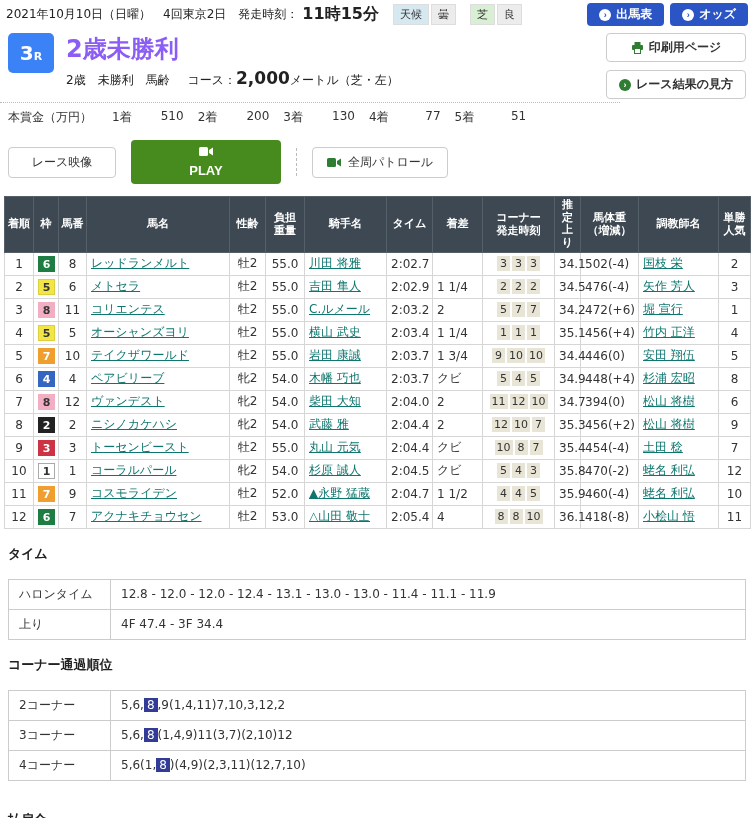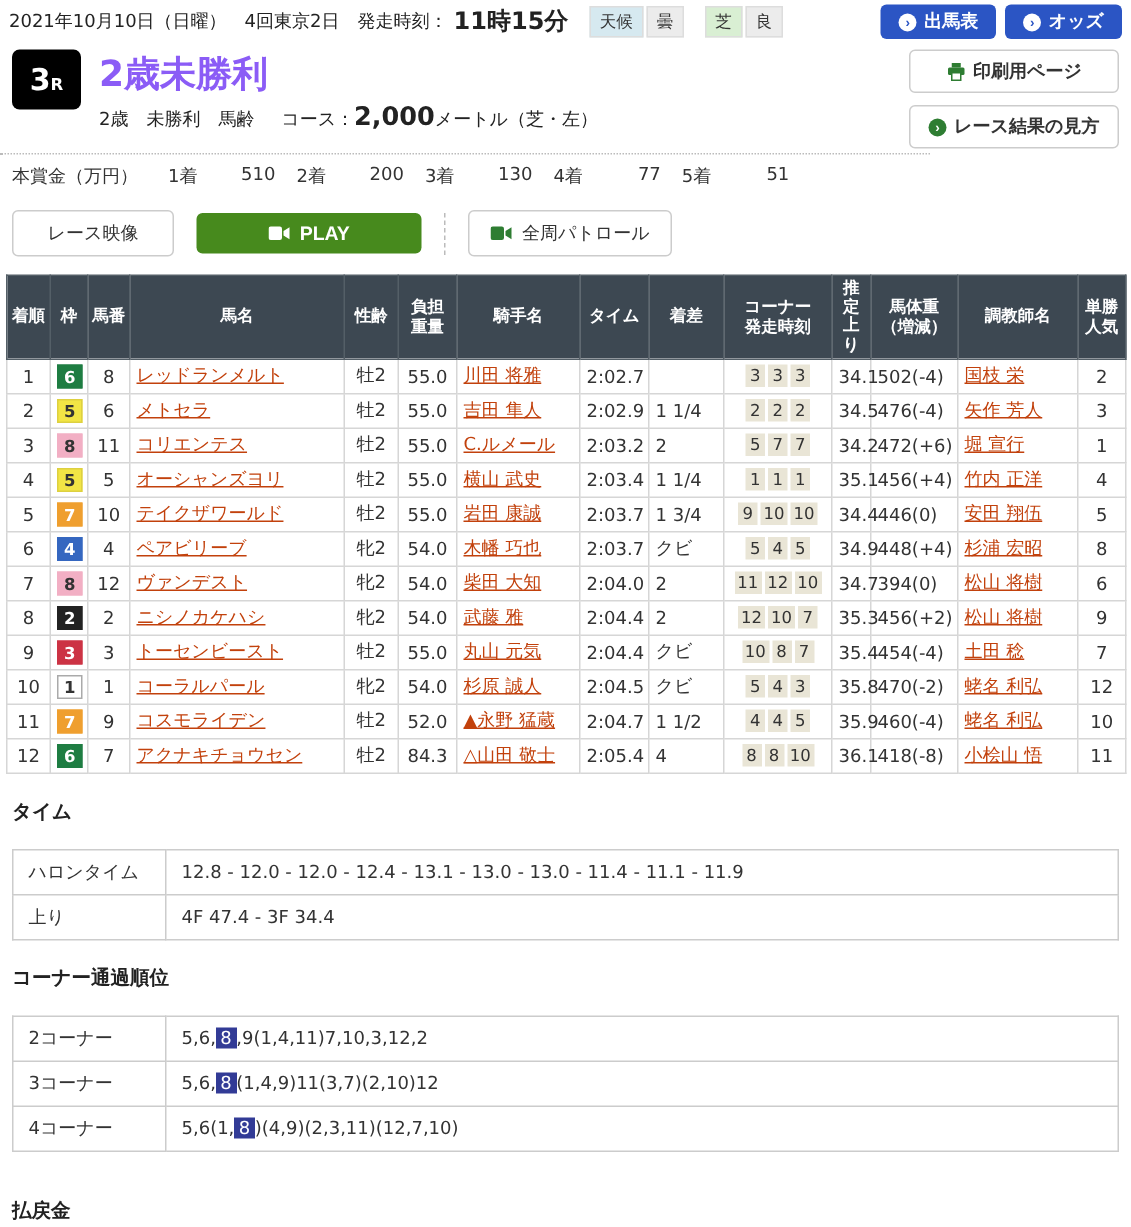--- a/index.html
+++ b/index.html
@@ -2,40 +2,40 @@
 <html><head>
 <meta charset="utf-8">
 <style>
   * { box-sizing: border-box; margin: 0; padding: 0; }
   body {
     width: 754px; height: 818px; margin: 0 auto; background: #fff;
     font-family: "DejaVu Sans", "Liberation Sans", sans-serif;
     font-size: 12px; color: #333;
   }
   a { text-decoration: underline; }
-  .lnk { color: #c2410c; }
+  .lnk { color: #0f766e; }
 
   
   .topbar { display:flex; align-items:center; padding:3px 6px 2px; gap:4px; }
   .date { font-size:12px; color:#222; white-space:nowrap; }
   .time-big { font-size:16px; font-weight:bold; color:#222; }
   .wgroup { display:flex; margin-left:10px; gap:2px; }
   .wbadge { font-size:11px; padding:2px 6px; border:1px solid #ddd; }
   .wb-weather { background:#d6e9f0; }
   .wb-turf { background:#d9efd3; }
   .wb-val { background:#ececec; }
   .top-btns { margin-left:auto; display:flex; gap:6px; }
   .btn-blue { background:#2b55c4; color:#fff; font-weight:bold; font-size:12px;
     border:none; border-radius:4px; padding:3px 12px; display:flex; align-items:center; gap:5px; cursor:pointer; }
   .circ { display:inline-block; width:12px; height:12px; border-radius:50%; background:#fff;
     color:#2b55c4; font-size:9px; line-height:12px; text-align:center; font-weight:bold; }
 
   
   .race-head { display:flex; padding:5px 8px 3px; }
-  .rno { width:46px; height:40px; background:#000000; color:#fff; border-radius:5px;
+  .rno { width:46px; height:40px; background:#3b82f6; color:#fff; border-radius:5px;
     text-align:center; line-height:40px; font-size:20px; font-weight:bold; flex:none; }
   .rno .suf { font-size:11px; }
   .race-title-block { margin-left:12px; }
   .race-title { font-size:24px; font-weight:bold; color:#8b5cf6; }
   .race-sub { font-size:12px; margin-top:3px; color:#222; }
   .course-lbl { margin-left:14px; }
   .dist { font-size:17px; font-weight:bold; }
   .right-btns { margin-left:auto; display:flex; flex-direction:column; gap:8px; width:140px; flex:none; }
   .btn-white { background:#fff; border:1px solid #ccc; border-radius:4px; padding:5px 6px;
     font-size:12px; font-weight:bold; color:#333; display:flex; align-items:center; justify-content:center; gap:5px; cursor:pointer; }
@@ -48,21 +48,21 @@
   .prize-item { display:flex; }
   .prize-rank { margin-left:14px; }
   .prize-amt { min-width:52px; text-align:right; }
 
   
   .videobar { padding:8px 8px 10px; display:flex; align-items:center; gap:15px; }
   .btn-outline { background:#fff; border:1px solid #ccc; border-radius:4px; padding:6px 14px;
     font-size:12px; color:#333; display:flex; align-items:center; justify-content:center; gap:6px; cursor:pointer; }
   .btn-race-video { width:108px; }
   .btn-play { background:#478a1d; border:none; border-radius:4px; width:150px; padding:6px 0;
-    color:#fff; font-weight:bold; font-size:13px; display:flex; align-items:center; justify-content:center; gap:6px; cursor:pointer; }
+    color:#fff; font-weight:bold; font-size:13px; display:flex; align-items:center; justify-content:center; gap:6px; cursor:pointer;flex-direction:column; }
   .vdivider { border-left:1px dashed #bbb; height:28px; }
 
   
   .results { border-collapse:collapse; table-layout:fixed; width:746px; margin:2px 4px 0; }
   .results th { background:#3d4852; color:#fff; font-size:11px; font-weight:bold;
     border:1px solid #545f67; padding:2px 1px; height:54px; vertical-align:middle; text-align:center; line-height:1.25; }
   .results td { border:1px solid #d6d6d6; font-size:12px; padding:2px 4px; height:23px; background:#fff; vertical-align:middle; }
   .c { text-align:center; } .l { text-align:left; }
   .vert { display:inline-block; width:12px; word-break:break-all; line-height:1.15; }
   .frame { display:inline-block; width:17px; height:16px; line-height:16px; font-size:11px; font-weight:bold; text-align:center; }
@@ -389,21 +389,21 @@
         <td class="l">460(-4)</td>
         <td class="l"><a href="#" class="lnk">蛯名 利弘</a></td>
         <td class="c">10</td>
       </tr>
       <tr>
         <td class="c">12</td>
         <td class="c"><span class="frame fr6">6</span></td>
         <td class="c">7</td>
         <td class="l"><a href="#" class="lnk">アクナキチョウセン</a></td>
         <td class="c">牡2</td>
-        <td class="c">84.3</td>
+        <td class="c">53.0</td>
         <td class="l"><a href="#" class="lnk">△山田 敬士</a></td>
         <td class="l">2:05.4</td>
         <td class="l">4</td>
         <td class="c"><span class="cbadge">8</span><span class="cbadge">8</span><span class="cbadge">10</span></td>
         <td class="c">36.1</td>
         <td class="l">418(-8)</td>
         <td class="l"><a href="#" class="lnk">小桧山 悟</a></td>
         <td class="c">11</td>
       </tr>
     </tbody>

